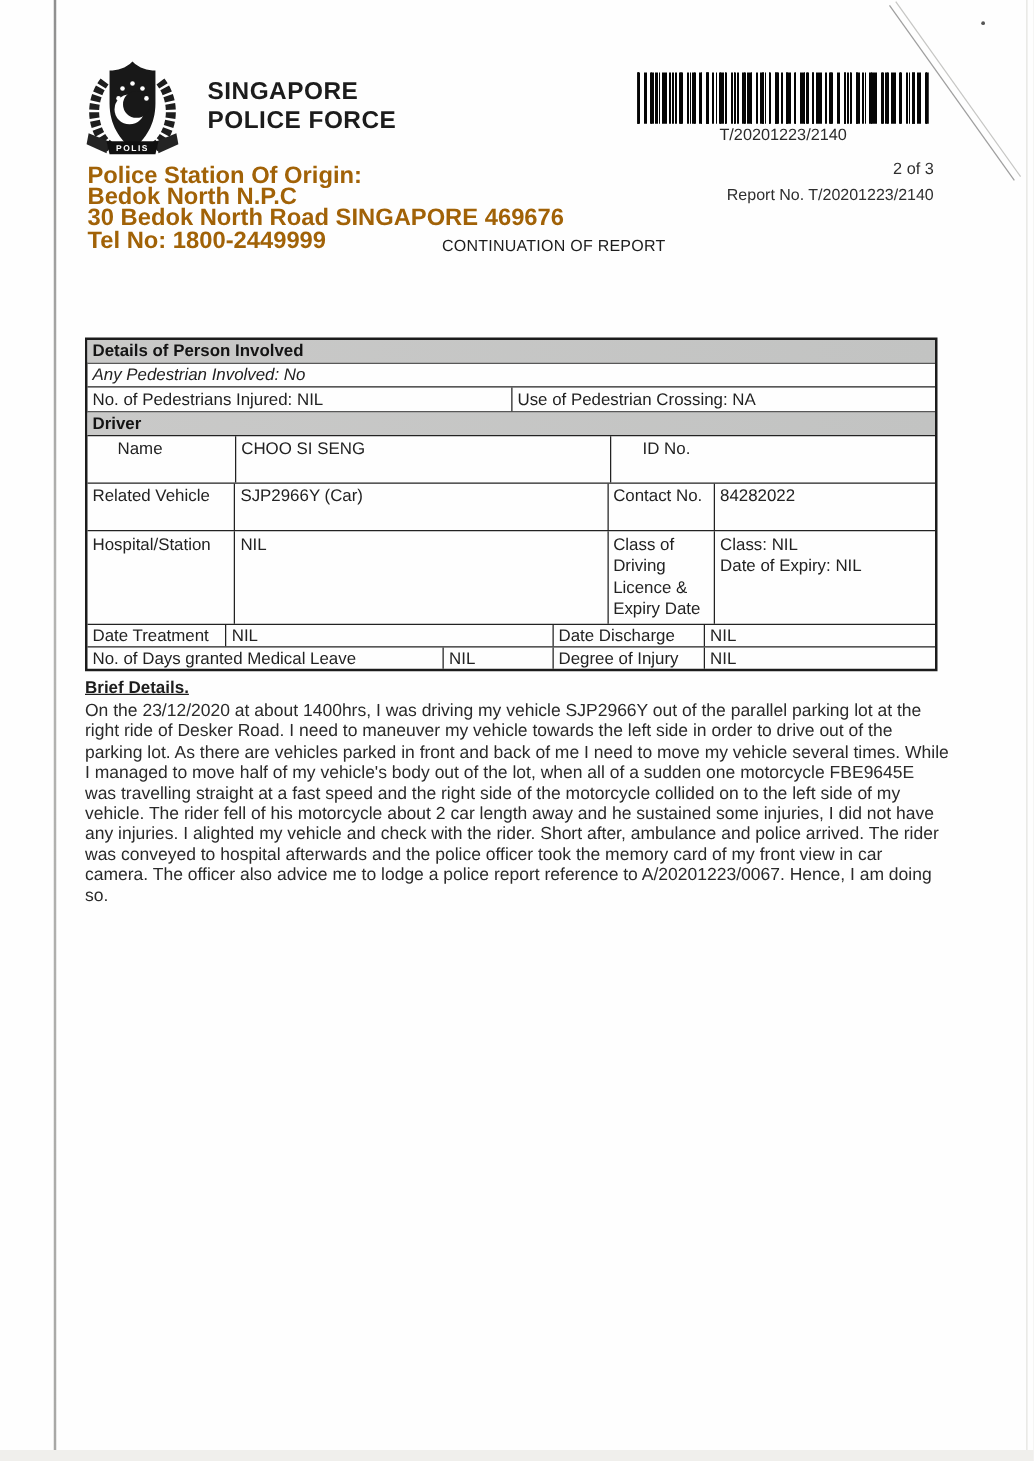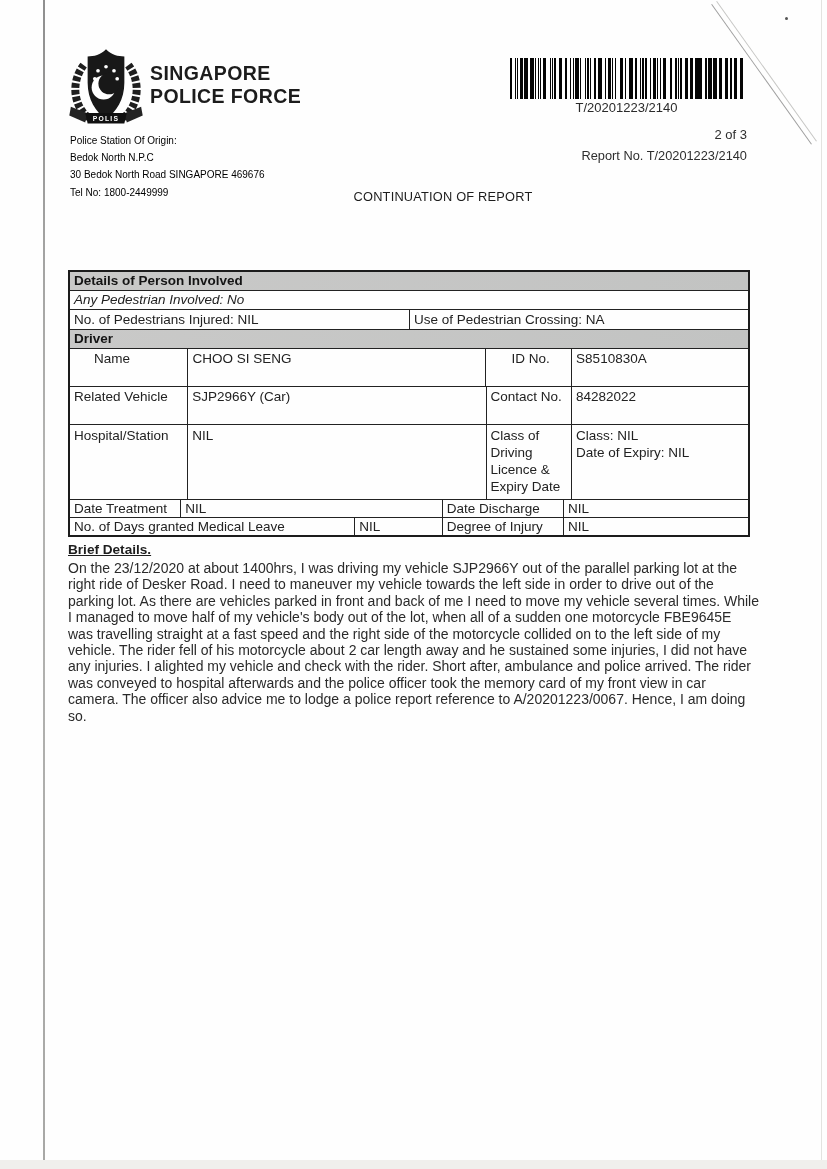--- a/index.html
+++ b/index.html
@@ -16,34 +16,34 @@
   
   .scan-left-line{position:absolute;left:43px;top:0;width:2px;height:1160px;background:linear-gradient(180deg,#8f8f8f,#b4b4b2 40%,#a8a8a6);}
   .scan-bottom-strip{position:absolute;left:0;top:1160px;width:827px;height:9px;background:#f0efec;}
   .scan-right-line{position:absolute;left:821px;top:0;width:1px;height:1169px;background:#e3e3e0;}
   .crease-1{position:absolute;left:712px;top:4px;width:172px;height:1px;background:#9f9f9f;transform:rotate(54.5deg);transform-origin:0 0;}
   .crease-2{position:absolute;left:717px;top:1px;width:172px;height:1px;background:#c6c6c4;transform:rotate(54.5deg);transform-origin:0 0;}
   .speck{position:absolute;left:785px;top:17px;width:3px;height:3px;background:#555;border-radius:50%;}
 
   
   .logo{position:absolute;left:66px;top:46px;width:80px;height:83px;}
-  .brand{position:absolute;left:150px;top:62px;font-weight:bold;font-size:19.5px;line-height:22.5px;letter-spacing:0.4px;color:#1c1c1c;}
+  .brand{position:absolute;left:166px;top:62px;font-weight:bold;font-size:19.5px;line-height:22.5px;letter-spacing:0.4px;color:#1c1c1c;}
   .barcode-wrap{position:absolute;left:510px;top:58px;width:233px;}
   .barcode{
     width:233px;height:41px;background-color:#fff;
     background-image:
       repeating-linear-gradient(90deg,#050505 0 1.5px,transparent 1.5px 5px),
       repeating-linear-gradient(90deg,#050505 0 1px,transparent 1px 7px),
       repeating-linear-gradient(90deg,#050505 0 2px,transparent 2px 11px),
       repeating-linear-gradient(90deg,#050505 0 1px,transparent 1px 17px);
   }
   .barcode-label{text-align:center;font-size:13px;margin-top:1px;color:#2a2a2a;}
   .page-num{position:absolute;left:500px;top:127px;width:247px;text-align:right;font-size:13px;color:#2e2e2e;}
   .report-no{position:absolute;left:500px;top:148px;width:247px;text-align:right;font-size:12.8px;color:#2e2e2e;}
-  .station{position:absolute;left:70px;top:132px;font-size:10px;line-height:17.2px;color:#000000;}
+  .station{position:absolute;left:70px;top:132px;font-size:19px;line-height:17.2px;color:#a16207;font-weight:bold;}
   .continuation{position:absolute;left:68px;top:189px;width:750px;text-align:center;font-weight:normal;font-size:12.8px;letter-spacing:0.2px;color:#1d1d1d;}
 
   
   .dtable{position:absolute;left:68px;top:270px;width:682px;border:2px solid #1c1c1c;font-size:13.5px;color:#222;}
   .t-row{display:flex;border-bottom:1px solid #222;}
   .t-row:last-child{border-bottom:none;}
   .t-cell{padding:1px 4px;border-right:1px solid #222;overflow:hidden;}
   .t-cell:last-child{border-right:none;}
   .gray{background:linear-gradient(90deg,#c9c9c8,#c2c3c2);font-weight:bold;color:#141414;}
   .h18{height:18px;line-height:16px;}
@@ -123,21 +123,20 @@
     </div>
 
     <div class="t-row">
       <div class="t-cell gray h18" style="width:100%;">Driver</div>
     </div>
 
     <div class="t-row">
       <div class="t-cell h37" style="width:119px;padding-left:24px;">Name</div>
       <div class="t-cell h37" style="width:300px;">CHOO SI SENG</div>
       <div class="t-cell h37" style="width:86px;padding-left:25px;">ID No.</div>
-      <div class="t-cell h37" style="width:177px;">S8510830A</div>
     </div>
 
     <div class="t-row">
       <div class="t-cell h37" style="width:119px;">Related Vehicle</div>
       <div class="t-cell h37" style="width:300px;">SJP2966Y (Car)</div>
       <div class="t-cell h37" style="width:86px;">Contact No.</div>
       <div class="t-cell h37" style="width:177px;">84282022</div>
     </div>
 
     <div class="t-row">

